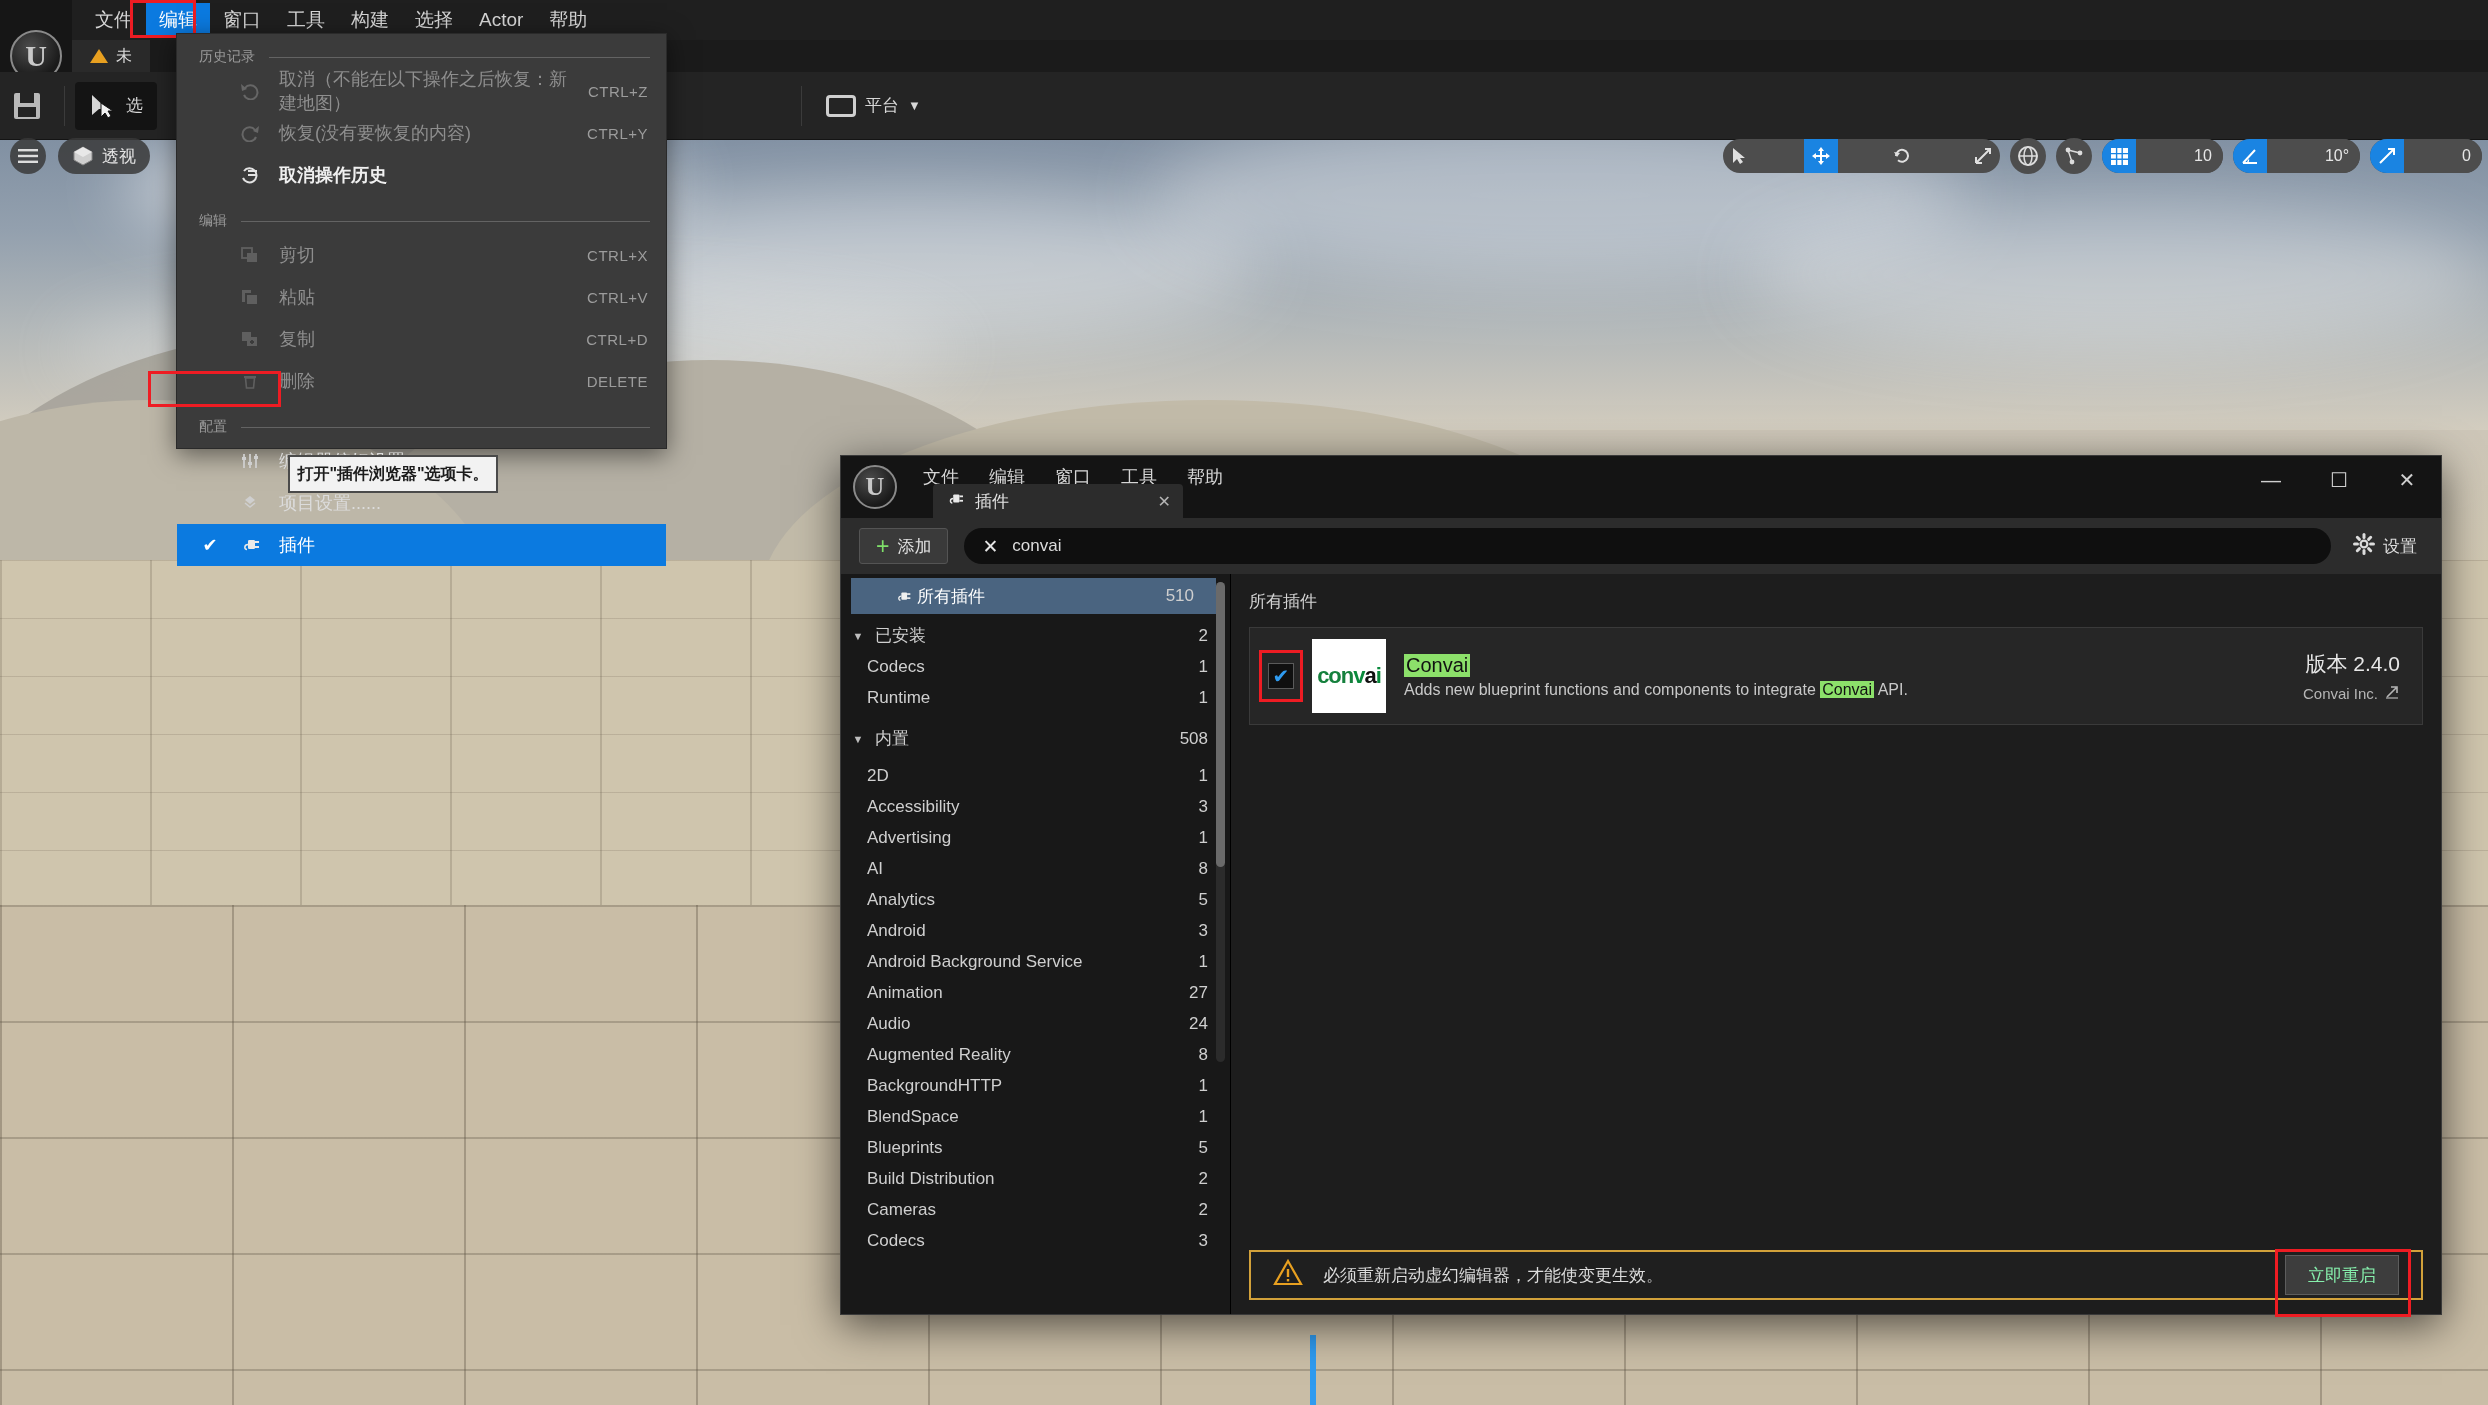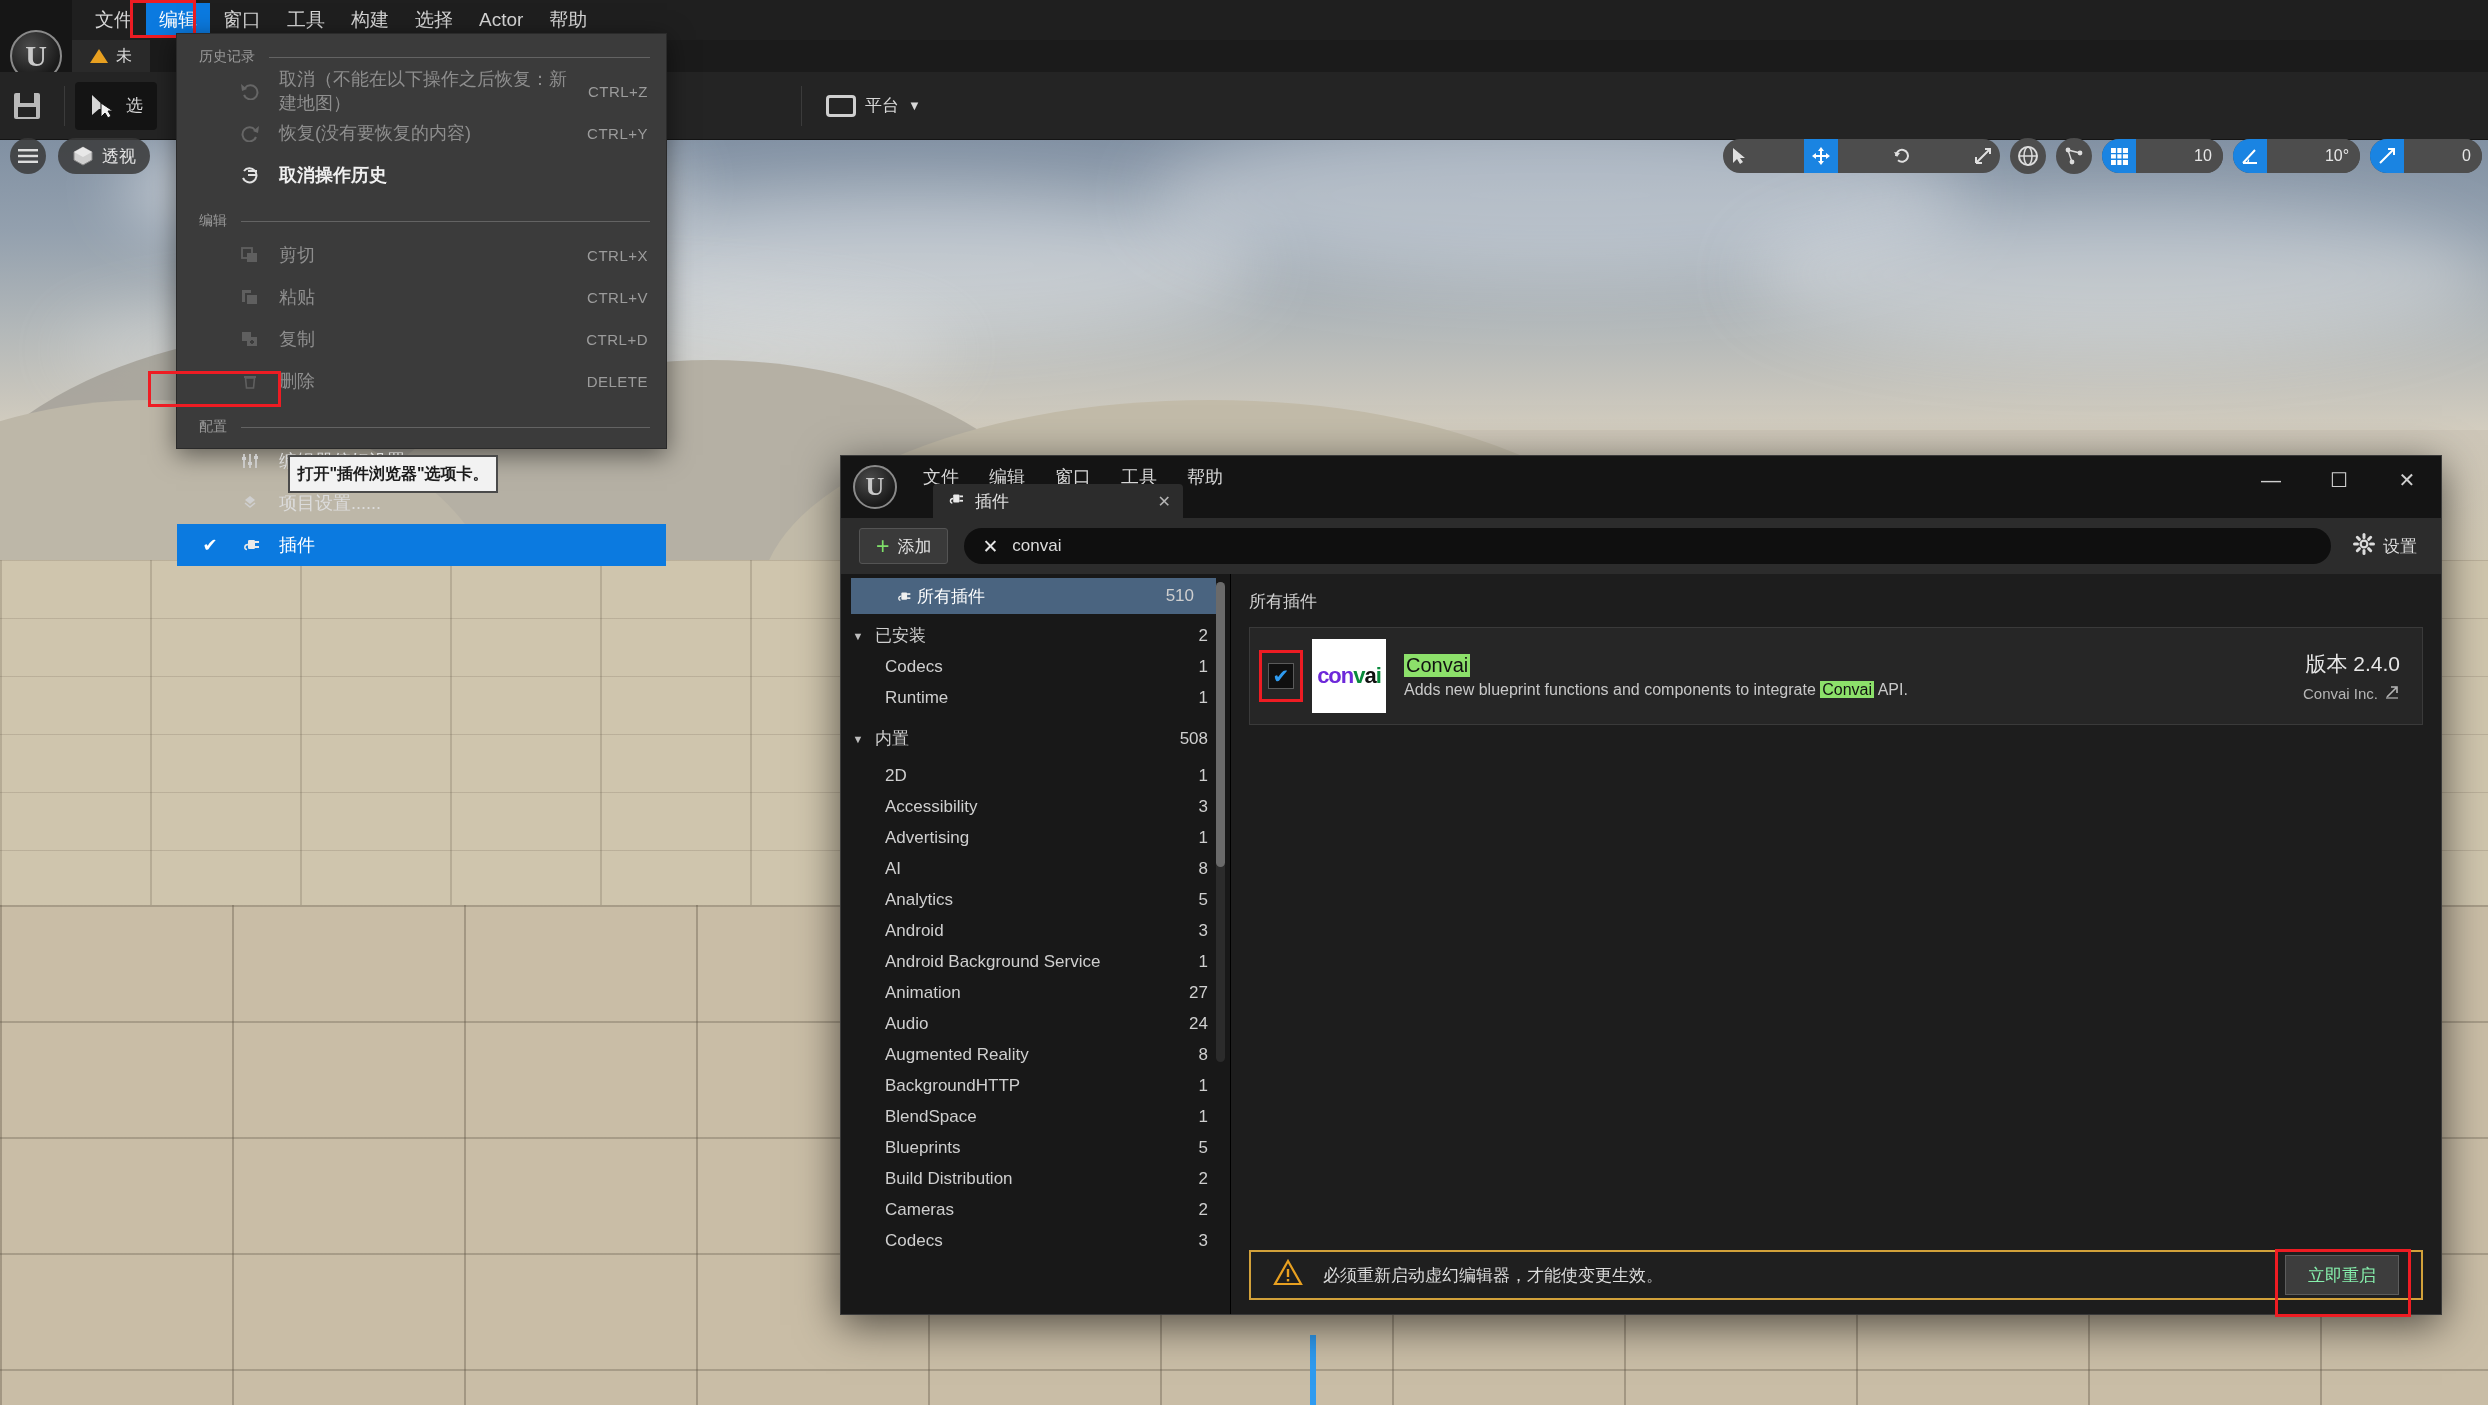--- a/index.html
+++ b/index.html
@@ -201,21 +201,21 @@
     overflow:hidden;
   }
   .cat{
     height:31px;display:flex;align-items:center;padding-right:22px; font-size:17px;color:#cfcfcf;
   }
   .cat .tw{ width:34px;display:flex;align-items:center;justify-content:center;color:#bdbdbd;font-size:11px;}
   .cat .ci{ width:28px;display:flex;align-items:center;justify-content:center;}
   .cat .cl{ flex:1; }
   .cat .cc{ color:#cfcfcf; font-size:17px;}
   .cat.allp{ background:#4a6480; color:#fff; margin:4px 14px 6px 10px; padding-left:4px; height:36px; }
-  .cat.l2{ padding-left:44px; }
+  .cat.l2{ padding-left:26px; }
   #left-scrollbar{
     position:absolute; right:5px; top:8px; width:9px; height:285px; background:#6a6a6a; border-radius:5px;
   }
   #left-scrolltrack{
     position:absolute; right:5px; top:8px; width:9px; height:480px; background:#2b2b2b; border-radius:5px;
   }
 
   #pw-right{ flex:1; display:flex; flex-direction:column; padding:16px 18px 14px 18px; min-width:0;}
   #allplug-head{ font-size:17px;color:#d3d3d3;margin-bottom:14px; }
   #plugin-card{
@@ -718,21 +718,21 @@
       </div>
     </div>
 
     <div id="pw-right">
       <div id="allplug-head">所有插件</div>
 
       <div id="plugin-card">
         <div id="pc-check">✔</div>
         <div id="pc-check-red"></div>
         <div id="pc-thumb">
-          <span class="convai-word"><span style="color:#6d28d9;">con</span><span style="color:#0a8a3c;">v</span><span style="color:#111;">a</span><span style="color:#0a8a3c;">i</span></span>
+          <span class="convai-word"><span style="color:#15803d;">con</span><span style="color:#0a8a3c;">v</span><span style="color:#111;">a</span><span style="color:#0a8a3c;">i</span></span>
         </div>
         <div id="pc-text">
           <div><span id="pc-title">Convai</span></div>
           <div id="pc-desc"><span>Adds new blueprint functions and components to integrate </span><span class="hl">Convai</span><span> API.</span></div>
         </div>
         <div id="pc-right">
           <div id="pc-version">版本 2.4.0</div>
           <div id="pc-vendor">
             <span>Convai Inc.</span>
             <span>

